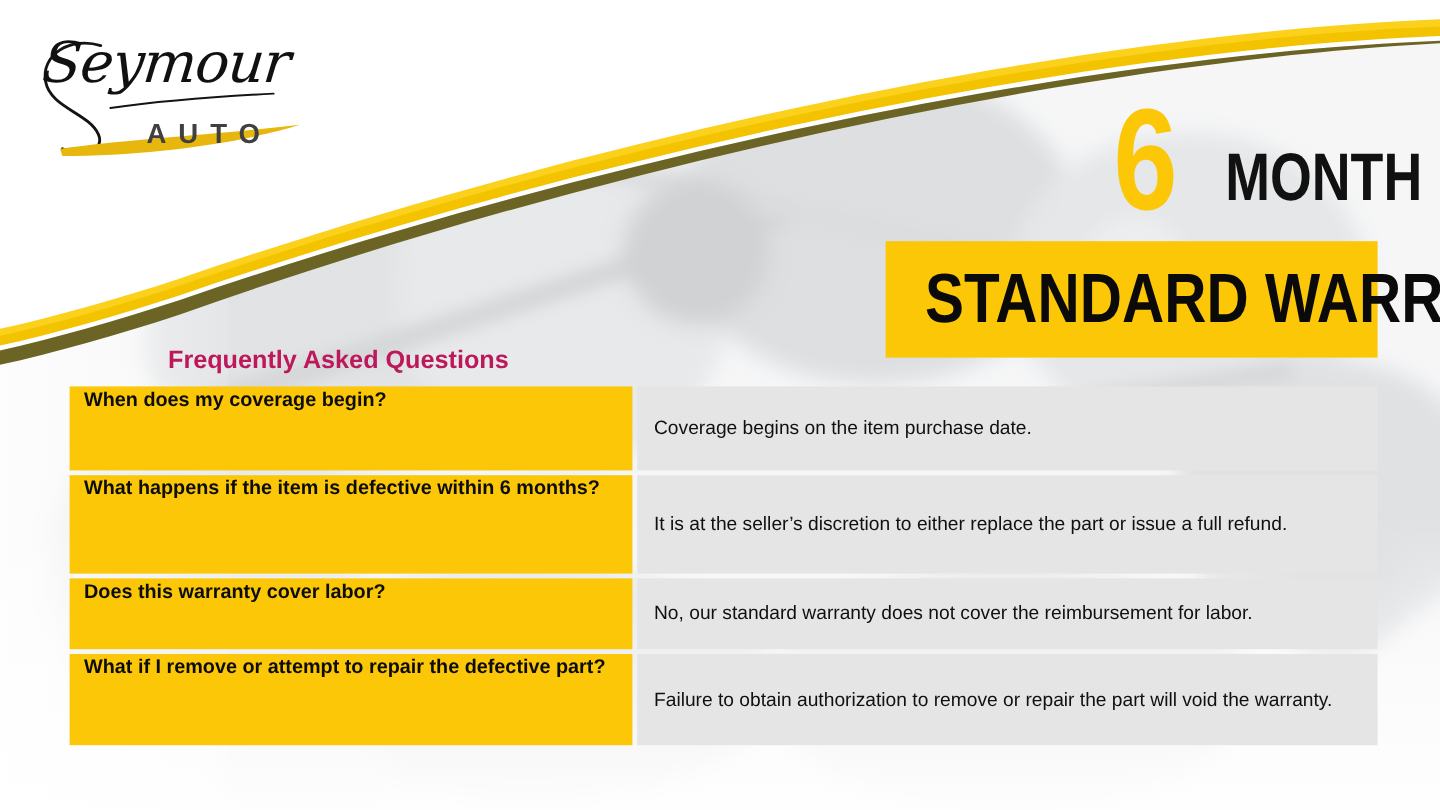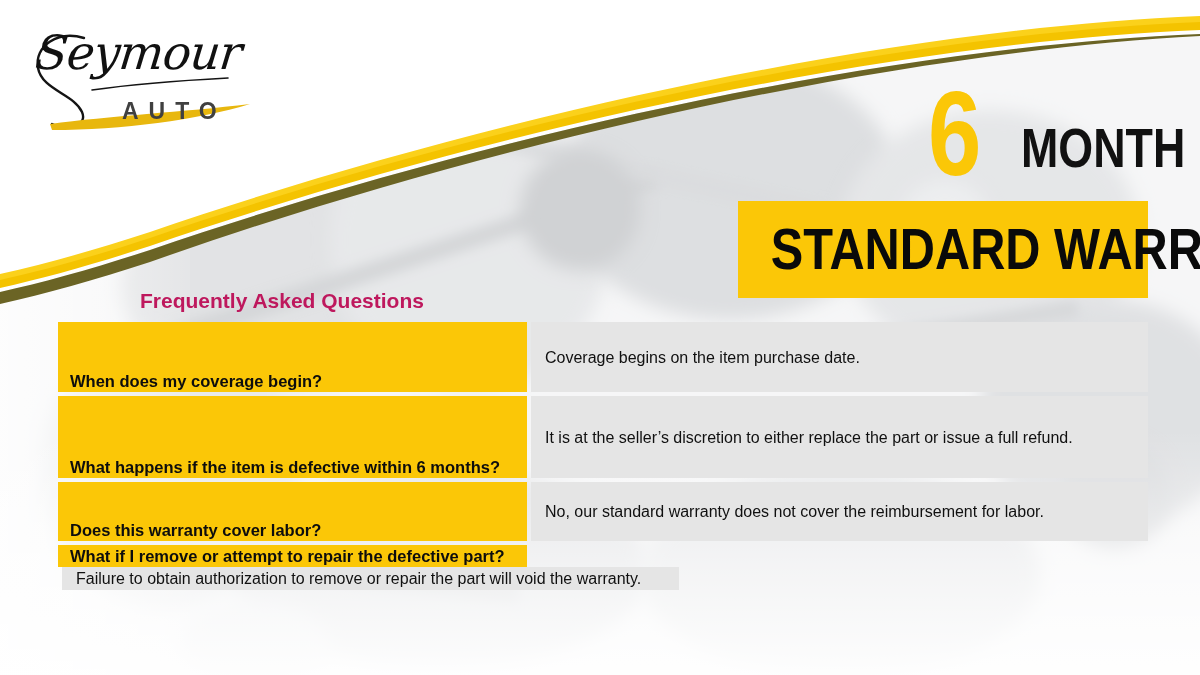--- a/index.html
+++ b/index.html
@@ -107,30 +107,30 @@
     font-family:"Liberation Sans", sans-serif;
     font-weight:bold;font-size:21px;color:#be185d;
     white-space:nowrap;
   }
 
   
   .faq-table{
     position:absolute;left:58px;top:322px;width:1090px;
   }
   .faq-row{display:flex;margin-bottom:4px;}
-  .faq-row:last-child{margin-bottom:0;flex-direction:column;}
+  .faq-row:last-child{margin-bottom:0;}
   .q-cell{
     width:469px;
     background:#FBC707;
     color:#0d0d0d;
     font-family:"Liberation Sans", sans-serif;
     font-weight:bold;font-size:16.5px;line-height:22px;
     padding:0 0 0 12px;
     box-sizing:border-box;
-    display:flex;align-items:flex-end;
+    display:flex;align-items:flex-start;
   }
   .q-cell span{display:block;}
   .a-cell{
     width:617px;
     margin-left:4px;
     background:#e5e5e5;
     color:#101010;
     font-family:"Liberation Sans", sans-serif;
     font-weight:normal;font-size:16px;line-height:23px;
     padding:0 12px 0 14px;

